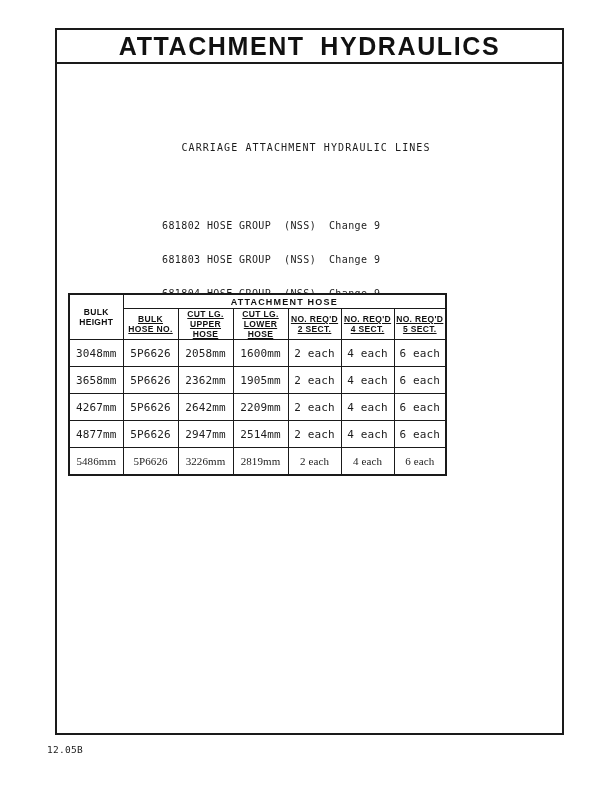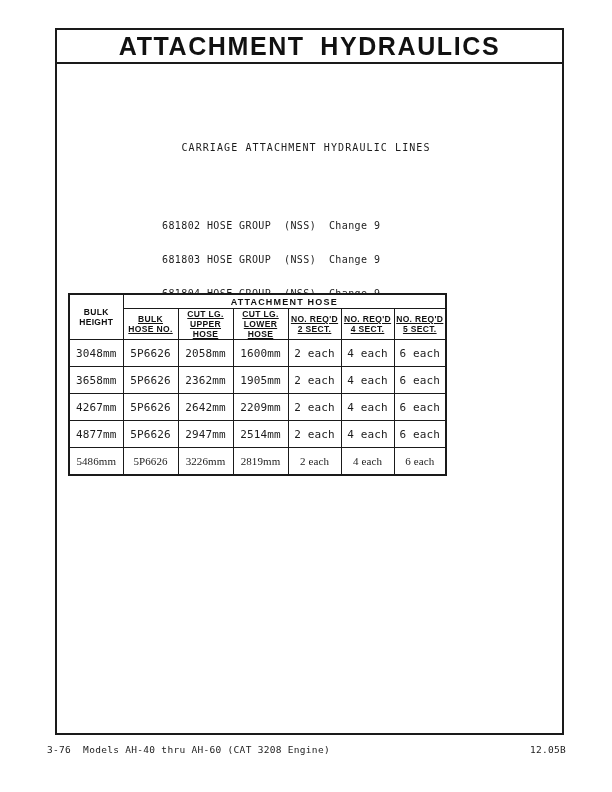--- a/index.html
+++ b/index.html
@@ -259,15 +259,14 @@
       <td class="data-cell outer-b">3226mm</td>
       <td class="data-cell outer-b">2819mm</td>
       <td class="data-cell outer-b">2 each</td>
       <td class="data-cell outer-b">4 each</td>
       <td class="data-cell outer-r outer-b">6 each</td>
     </tr>
   </tbody>
 </table>
 
 <div id="footer">
-  <div>3-76  Models AH-40 thru AH-60 (CAT 3208 Engine)</div>
   <div>12.05B</div>
 </div>
 
 </body></html>

